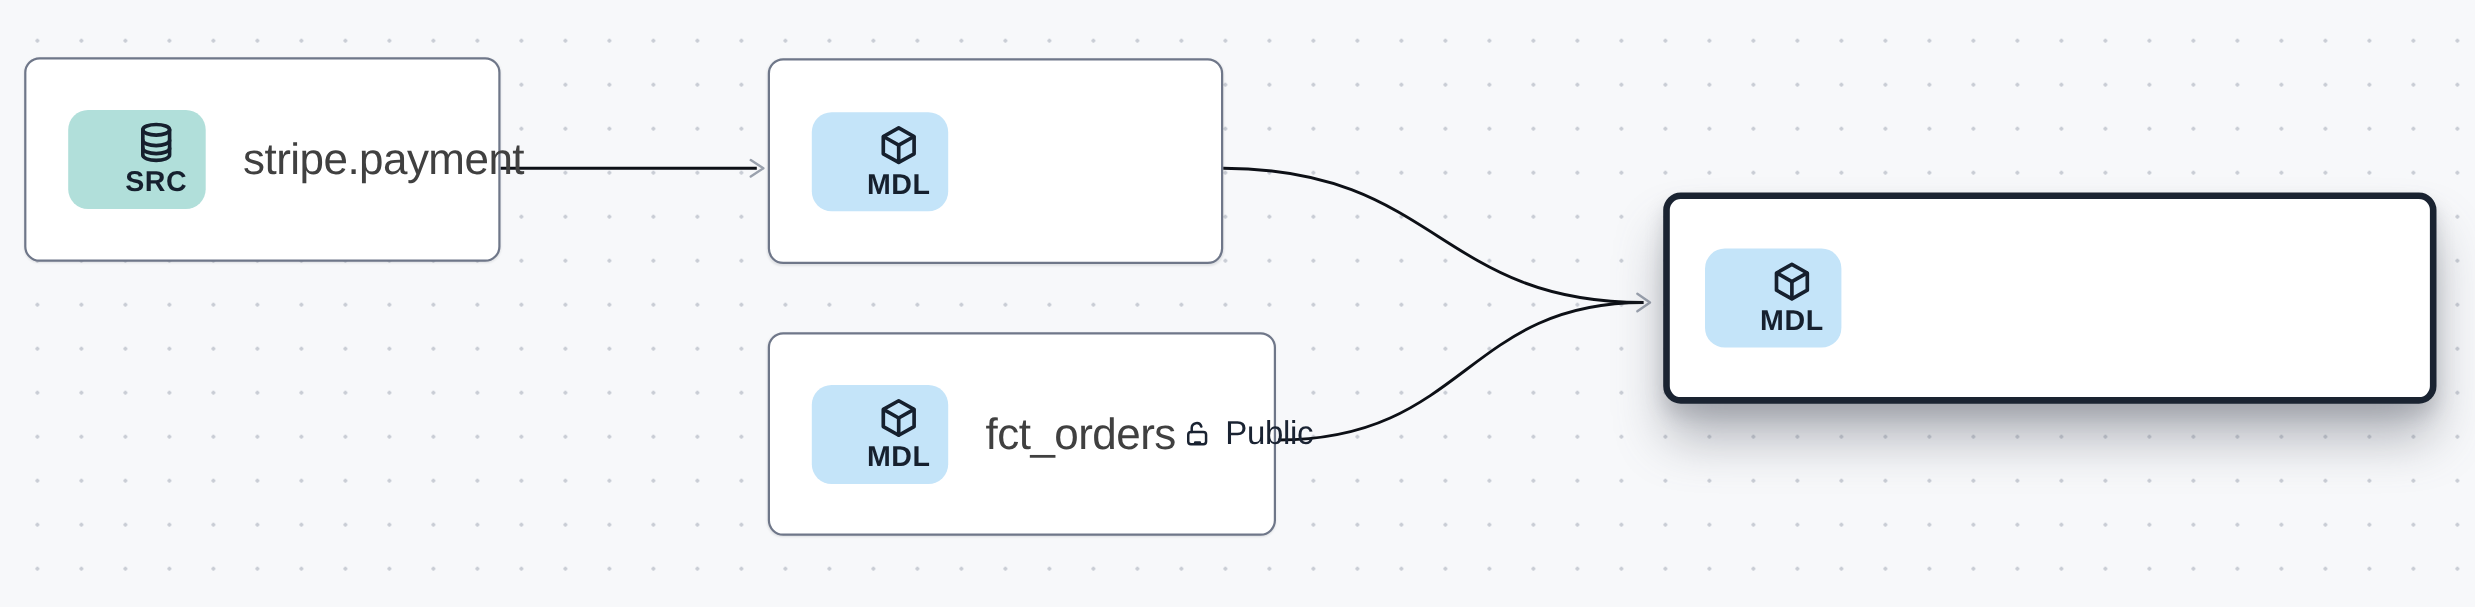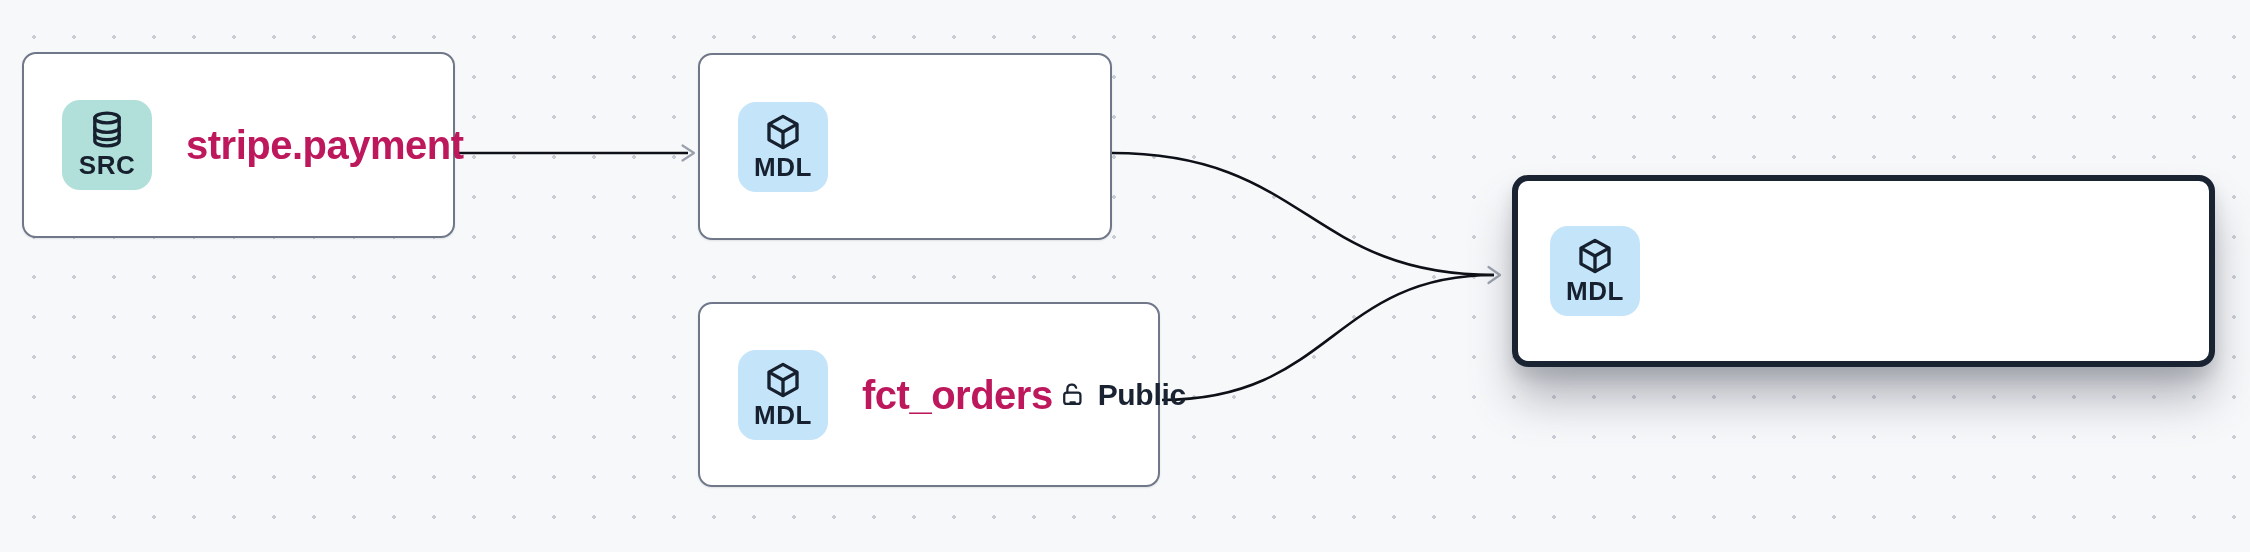--- a/index.html
+++ b/index.html
@@ -35,34 +35,34 @@
   #node-stripe-payment{left:22px;top:52px;width:433px;height:186px;}
   #node-stg-payments{left:698px;top:53px;width:414px;height:187px;}
   #node-fct-orders{left:698px;top:302px;width:462px;height:185px;}
   #node-agg{left:1512px;top:175px;width:703px;height:192px;}
 
   .badge{
     flex:none;width:90px;height:90px;border-radius:18px;
     display:flex;flex-direction:column;align-items:center;justify-content:center;
     color:#16202e;
   }
-  .badge.src{background:#b1dfda;}
-  .badge.mdl{background:#c4e4f9;}
+  .badge.src{background:#b1dfda;padding-left:35px;}
+  .badge.mdl{background:#c4e4f9;padding-left:34px;}
   .badge svg{width:40px;height:40px;stroke:#16202e;fill:none;stroke-width:2;stroke-linecap:round;stroke-linejoin:round;}
   .badge-label{font-size:26px;font-weight:600;line-height:1.1;letter-spacing:.5px;margin-top:1px;}
 
   .title{
-    font-size:40px;font-weight:700;color:#be185d;
+    font-size:40px;font-weight:400;color:#404040;
     letter-spacing:-0.5px;white-space:nowrap;line-height:1.15;
   }
   #node-agg .title{font-size:37px;letter-spacing:-0.9px;}
   .title-col{display:flex;flex-direction:row;gap:5px;}
   .access-row{display:flex;align-items:center;gap:10px;color:#1a2332;}
   .access-row svg{width:30px;height:27px;stroke:#1a2332;fill:none;stroke-width:2;stroke-linecap:round;stroke-linejoin:round;}
-  .access-label{font-size:30px;font-weight:700;letter-spacing:-0.3px;}
+  .access-label{font-size:30px;font-weight:400;letter-spacing:-0.3px;}
 </style>
 </head>
 <body>
 
 <div class="canvas">
 
   <svg class="edges" viewBox="0 0 2250 552">
     <path d="M455 153 H688" stroke="#0d1016" stroke-width="2.6" fill="none"></path>
     <path d="M682.5 145.5 L694 153 L682.5 160.5" stroke="#9aa1ad" stroke-width="2.2" fill="none" stroke-linecap="round" stroke-linejoin="round"></path>
     <path d="M1112 153 C1307 153 1307 275 1494 275" stroke="#0d1016" stroke-width="2.6" fill="none"></path>

